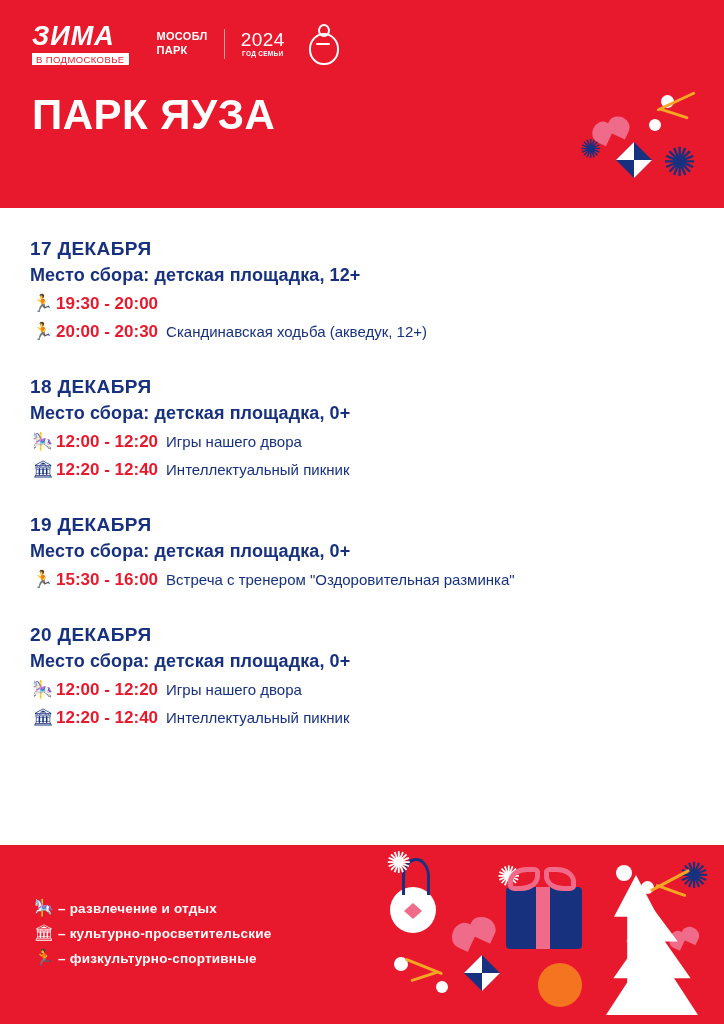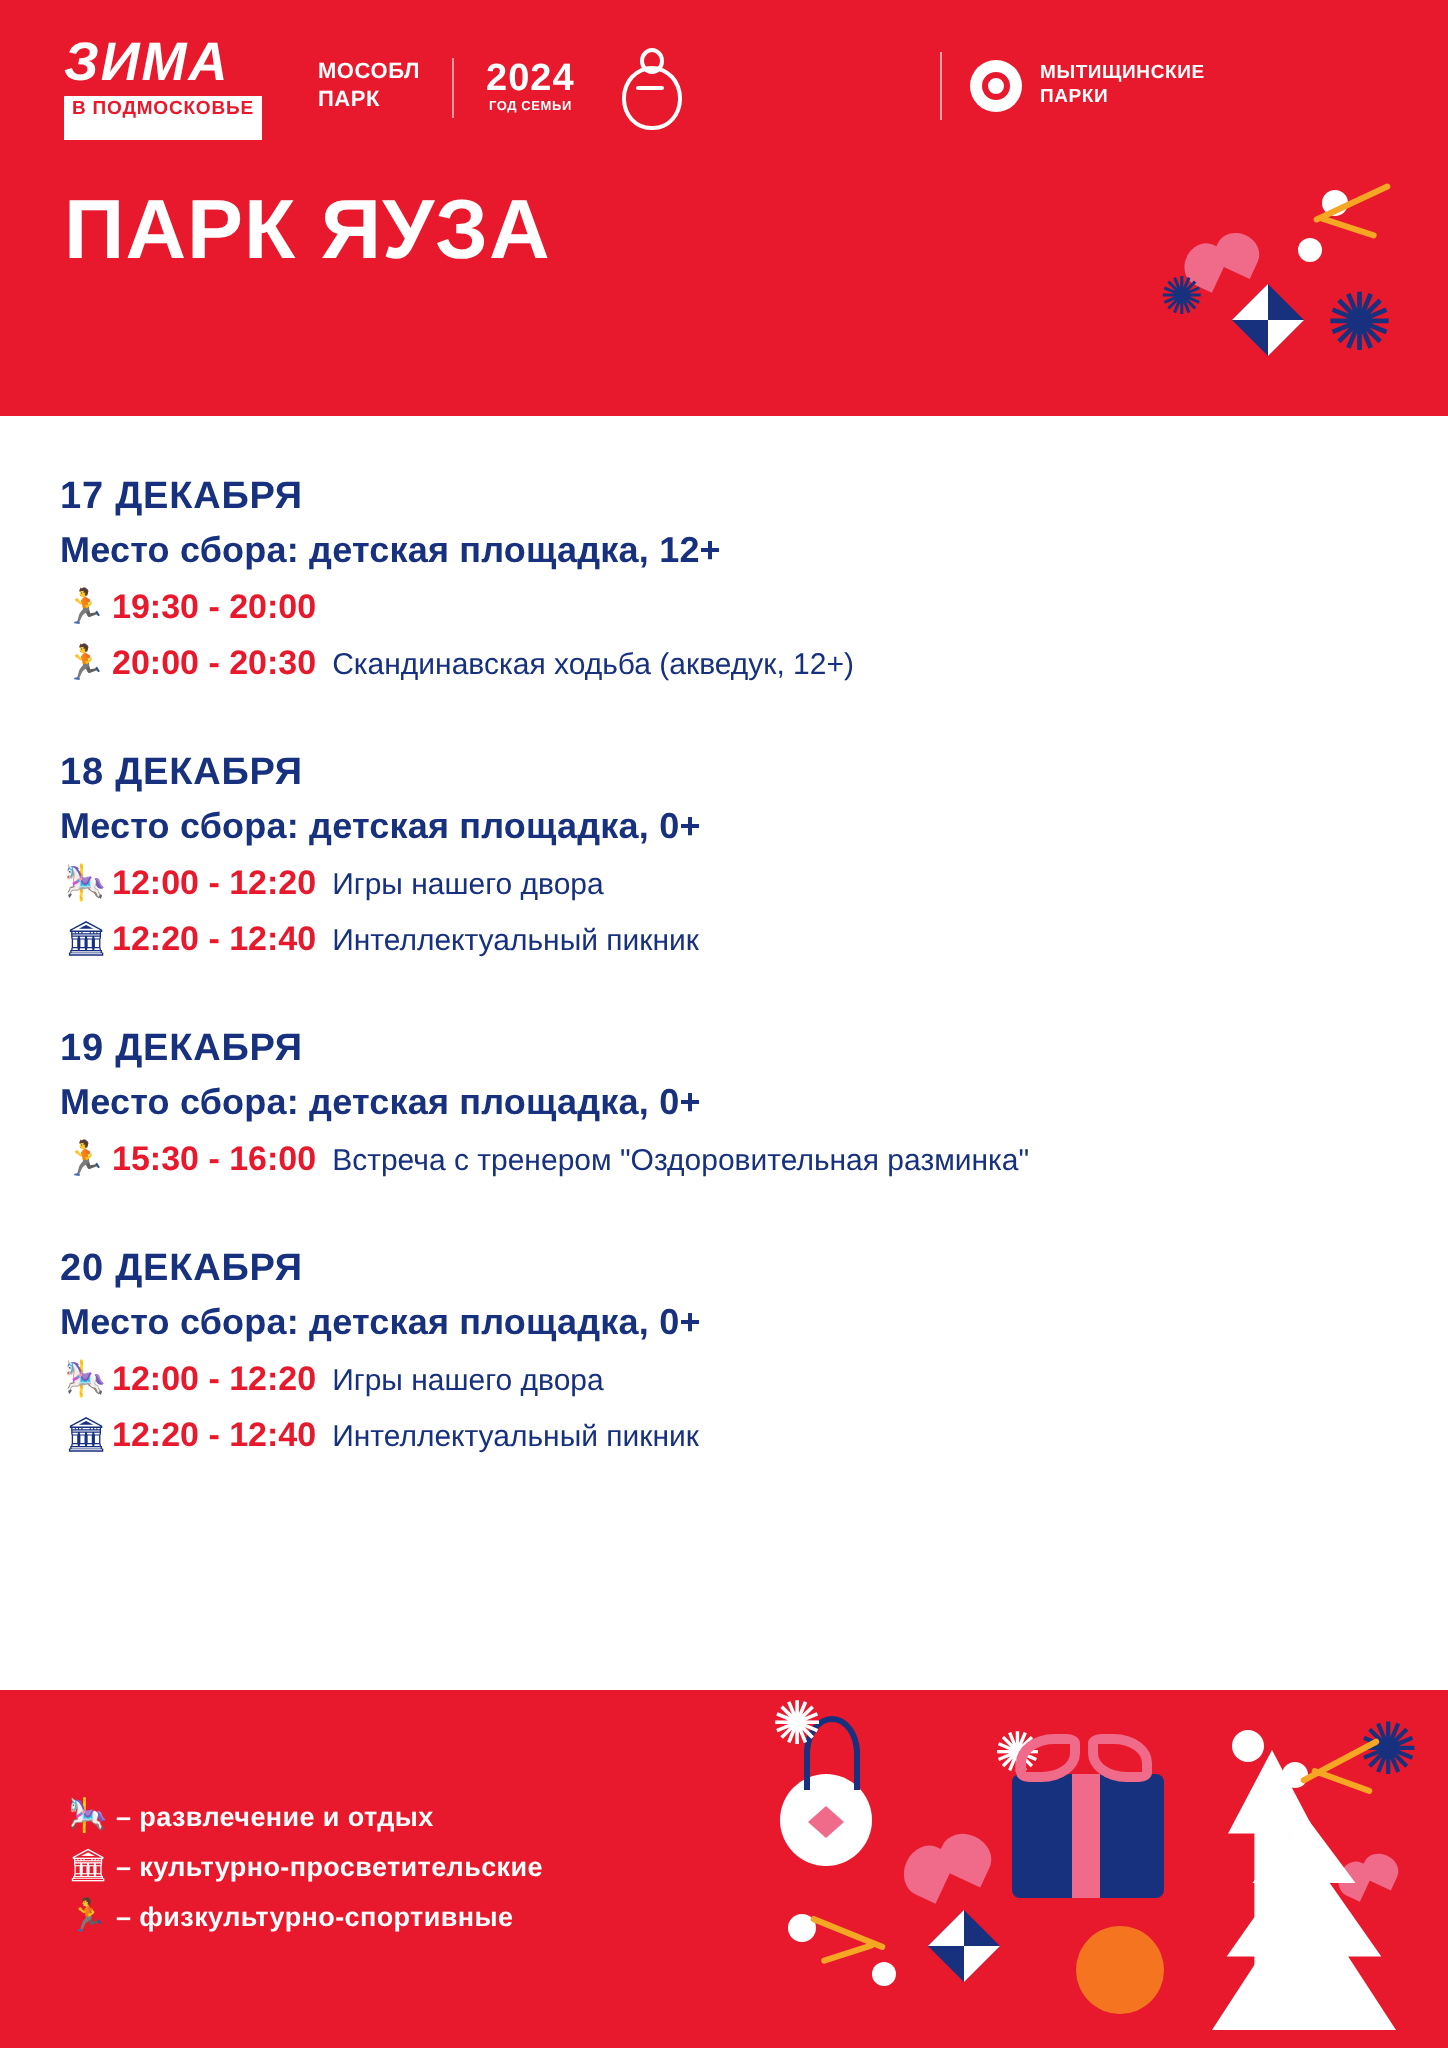--- a/index.html
+++ b/index.html
@@ -45,23 +45,23 @@
     font-weight: bold;
     letter-spacing: 1px;
     color: #ffffff;
     font-style: italic;
   }
   .zima-logo .zima-sub {
     margin-top: 3px;
     background: #ffffff;
     color: #e8192c;
     font-size: 9.5px;
-    font-weight: bold;
+    font-weight: normal;
     letter-spacing: 0.4px;
-    padding: 2px 4px 10px 4px;
+    padding: 2px 4px 0 4px;
   }
   .mosobl {
     margin-left: 26px;
     color: #ffffff;
     font-size: 11px;
     font-weight: bold;
     line-height: 1.25;
     letter-spacing: 0.3px;
   }
   .divider-v {
@@ -70,21 +70,21 @@
     background: rgba(255,255,255,0.55);
     margin: 0 14px;
   }
   .year-badge {
     color: #ffffff;
     text-align: center;
     line-height: 1;
   }
   .year-badge .yr {
     font-size: 19px;
-    font-weight: bold;
+    font-weight: normal;
     letter-spacing: 0.5px;
   }
   .year-badge .yr-sub {
     font-size: 6.5px;
     font-weight: bold;
     letter-spacing: 0.3px;
     margin-top: 2px;
   }
   .bauble-mark {
     margin-left: 20px;
@@ -292,28 +292,20 @@
       <div class="yr">2024</div>
       <div class="yr-sub">ГОД СЕМЬИ</div>
     </div>
 
     <div class="bauble-mark">
       <div class="ring"></div>
       <div class="ball"></div>
     </div>
   </div>
 
-  <div class="mp-block">
-    <div class="mp-bar"></div>
-    <div class="mp-circle"></div>
-    <div class="mp-text">
-      <div>МЫТИЩИНСКИЕ</div>
-      <div>ПАРКИ</div>
-    </div>
-  </div>
 
   <div class="park-title">ПАРК ЯУЗА</div>
 
   <div class="heart" style="left: 601px; top: 108px; width: 22px; height: 19px; background: transparent;">
       <span style="position: absolute; width: 100%; height: 100%; background: rgb(240, 106, 138); border-radius: 50% 50% 0px 0px; left: -50%; top: 0px; transform: rotate(-45deg); transform-origin: 100% 100%;"></span>
       <span style="position: absolute; width: 100%; height: 100%; background: rgb(240, 106, 138); border-radius: 50% 50% 0px 0px; left: 0px; top: 0px; transform: rotate(45deg); transform-origin: 0px 100%;"></span>
     </div>
   <div class="deco" style="left:661px; top:95px; width:13px; height:13px; border-radius:50%; background:#ffffff;"></div>
   <div class="deco" style="left:649px; top:119px; width:12px; height:12px; border-radius:50%; background:#ffffff;"></div>
   <div class="deco" style="left:655px; top:100px; width:42px; height:3px; background:#f5a623; transform:rotate(-25deg); border-radius:2px;"></div>

